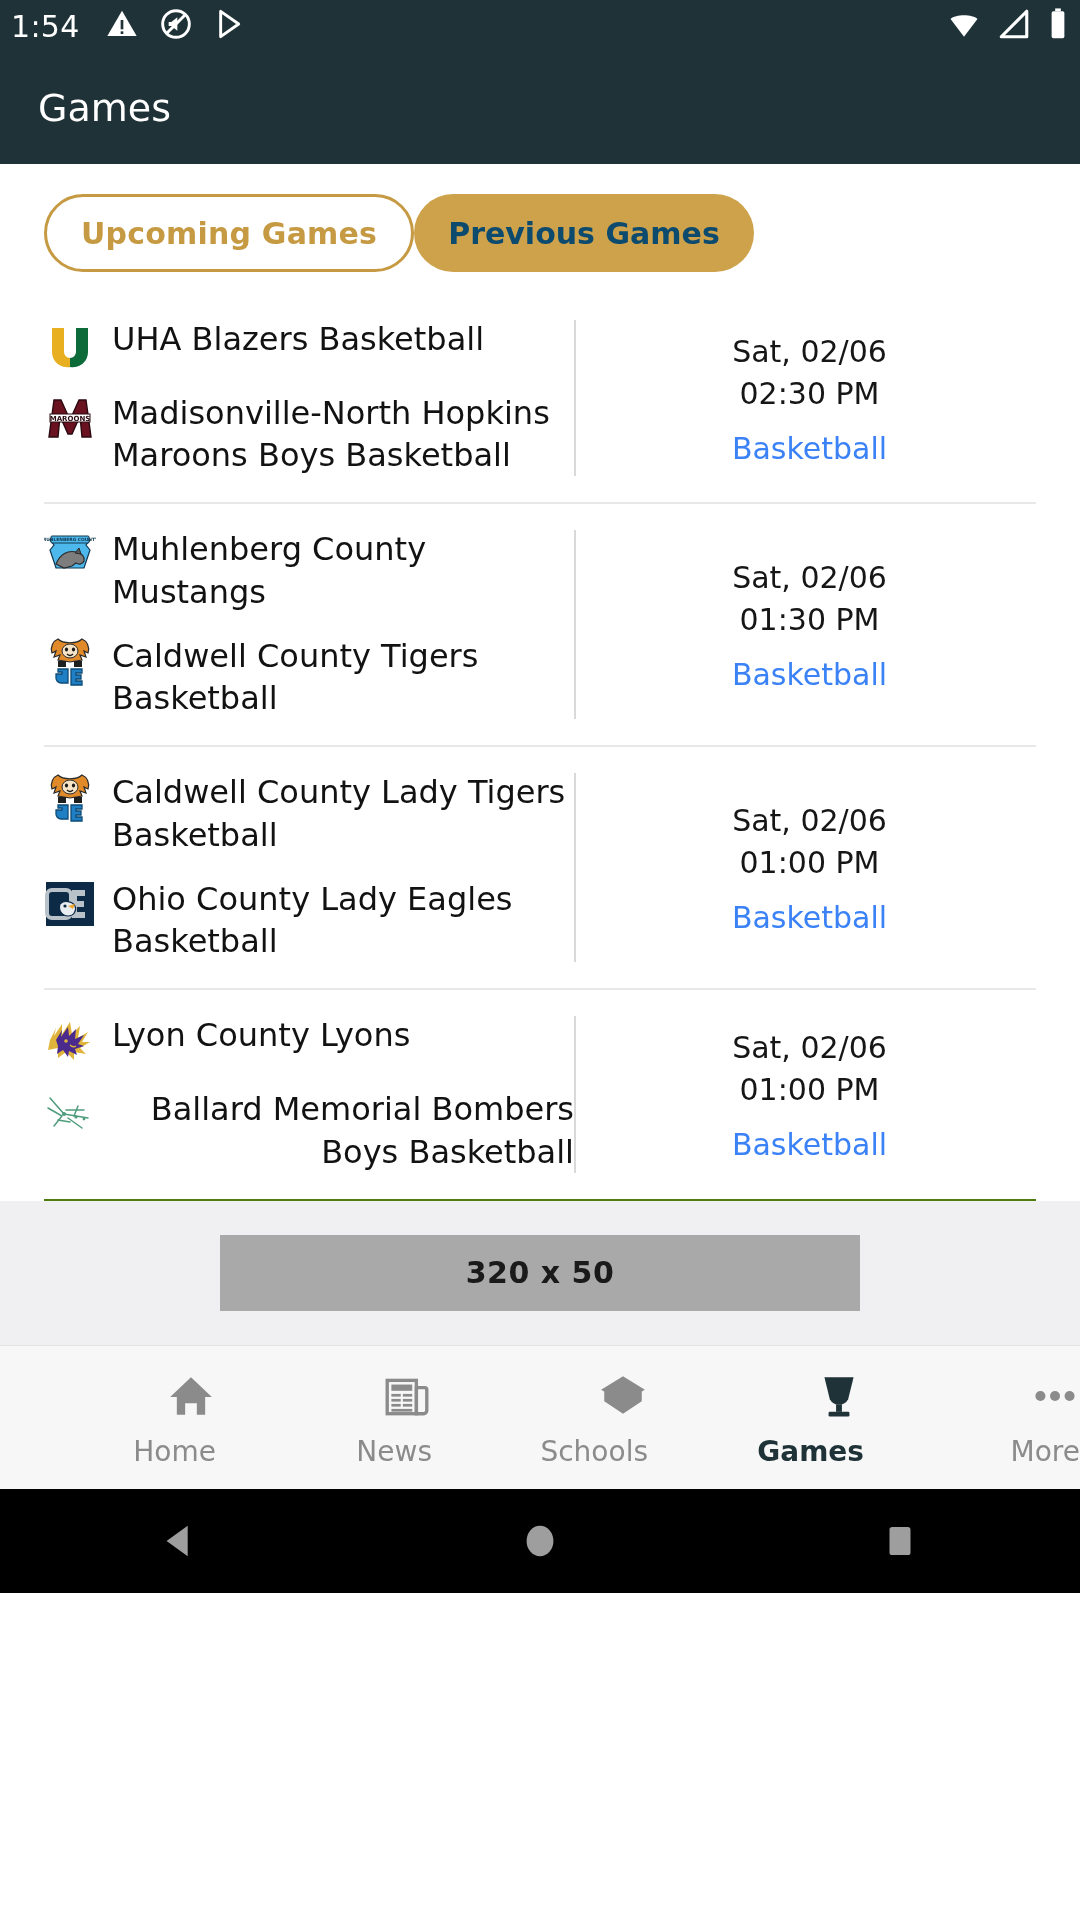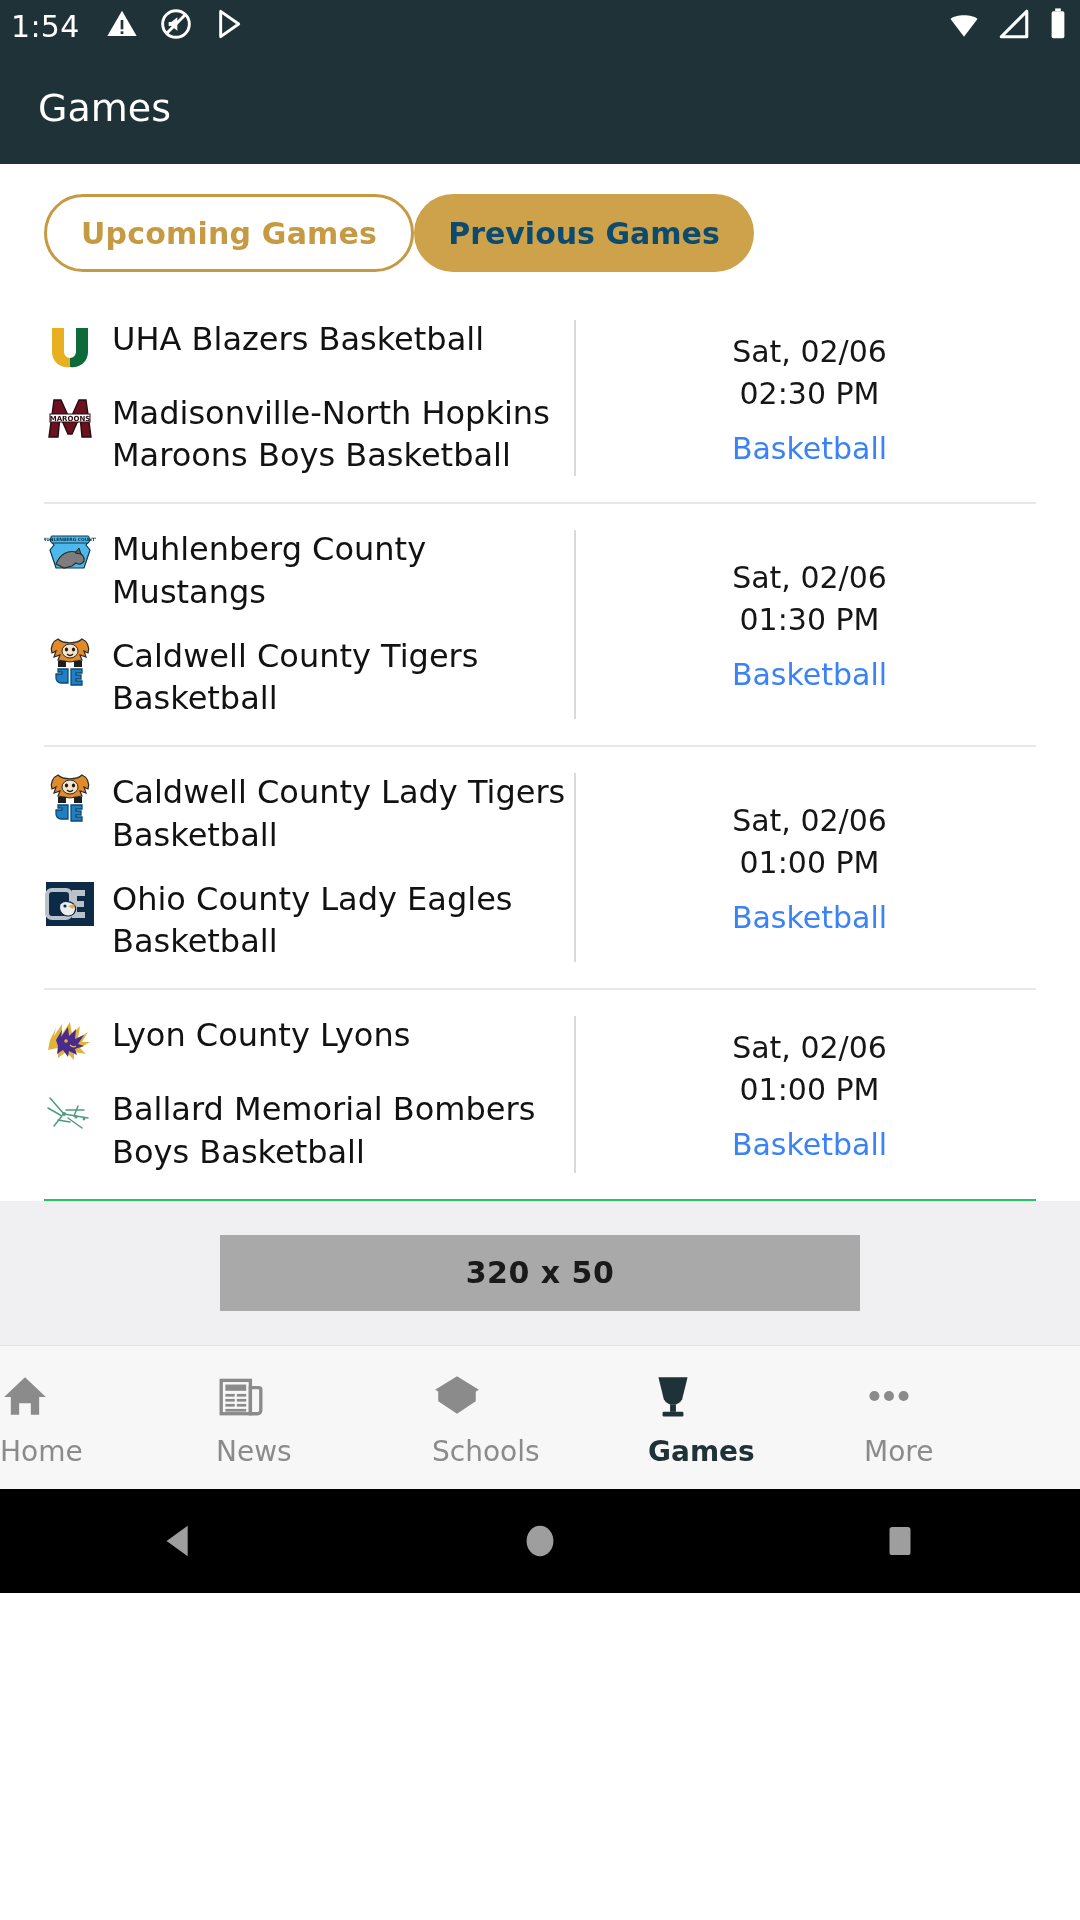--- a/index.html
+++ b/index.html
@@ -42,21 +42,21 @@
     justify-content:center; padding:0 34px; font-size:30px; font-weight:bold;
     background:#cea24a; color:#0c4a6e; min-width:296px;
   }
 
   
   .list{ background:#fff; }
   .game-row{
     display:flex; align-items:stretch; padding:0 0 0 0;
     border-bottom:2px solid #e8e8e8; margin:0 44px;
   }
-  .game-row:last-child{ border-bottom:2px solid #22c55e; }
+  .game-row:last-child{ border-bottom:2px solid #4d7c0f;text-align:right; }
   .teams{
     width:530px; padding:22px 0 26px 0; display:flex; flex-direction:column;
     justify-content:center; gap:20px;
   }
   .team{ display:flex; align-items:flex-start; gap:16px; }
   .logo{
     width:52px; height:52px; flex:0 0 52px; margin-top:2px;
     display:flex; align-items:center; justify-content:center;
     overflow:hidden;
   }
@@ -82,21 +82,21 @@
     align-items:center; justify-content:center; color:#1a1a1a;
     font-size:30px; font-weight:bold; letter-spacing:.5px;
   }
 
   
   .bottomnav{
     background:#f7f7f7; height:144px; display:flex; align-items:center;
     border-top:1px solid #e3e3e3;
   }
   .navitem{
-    flex:1; display:flex; flex-direction:column; align-items:flex-start;
+    flex:1; display:flex; flex-direction:column; align-items:flex-end;
     justify-content:center; gap:10px;
   }
   .navlabel{ font-size:28px; color:#8b8b8b; }
   .navitem.active .navlabel{ color:#1e3237; font-weight:bold; }
   .navicon{ height:58px; display:flex; align-items:center; justify-content:center; }
 
   
   .androidnav{
     background:#000000; height:104px; display:flex; align-items:center;
     justify-content:space-around;

